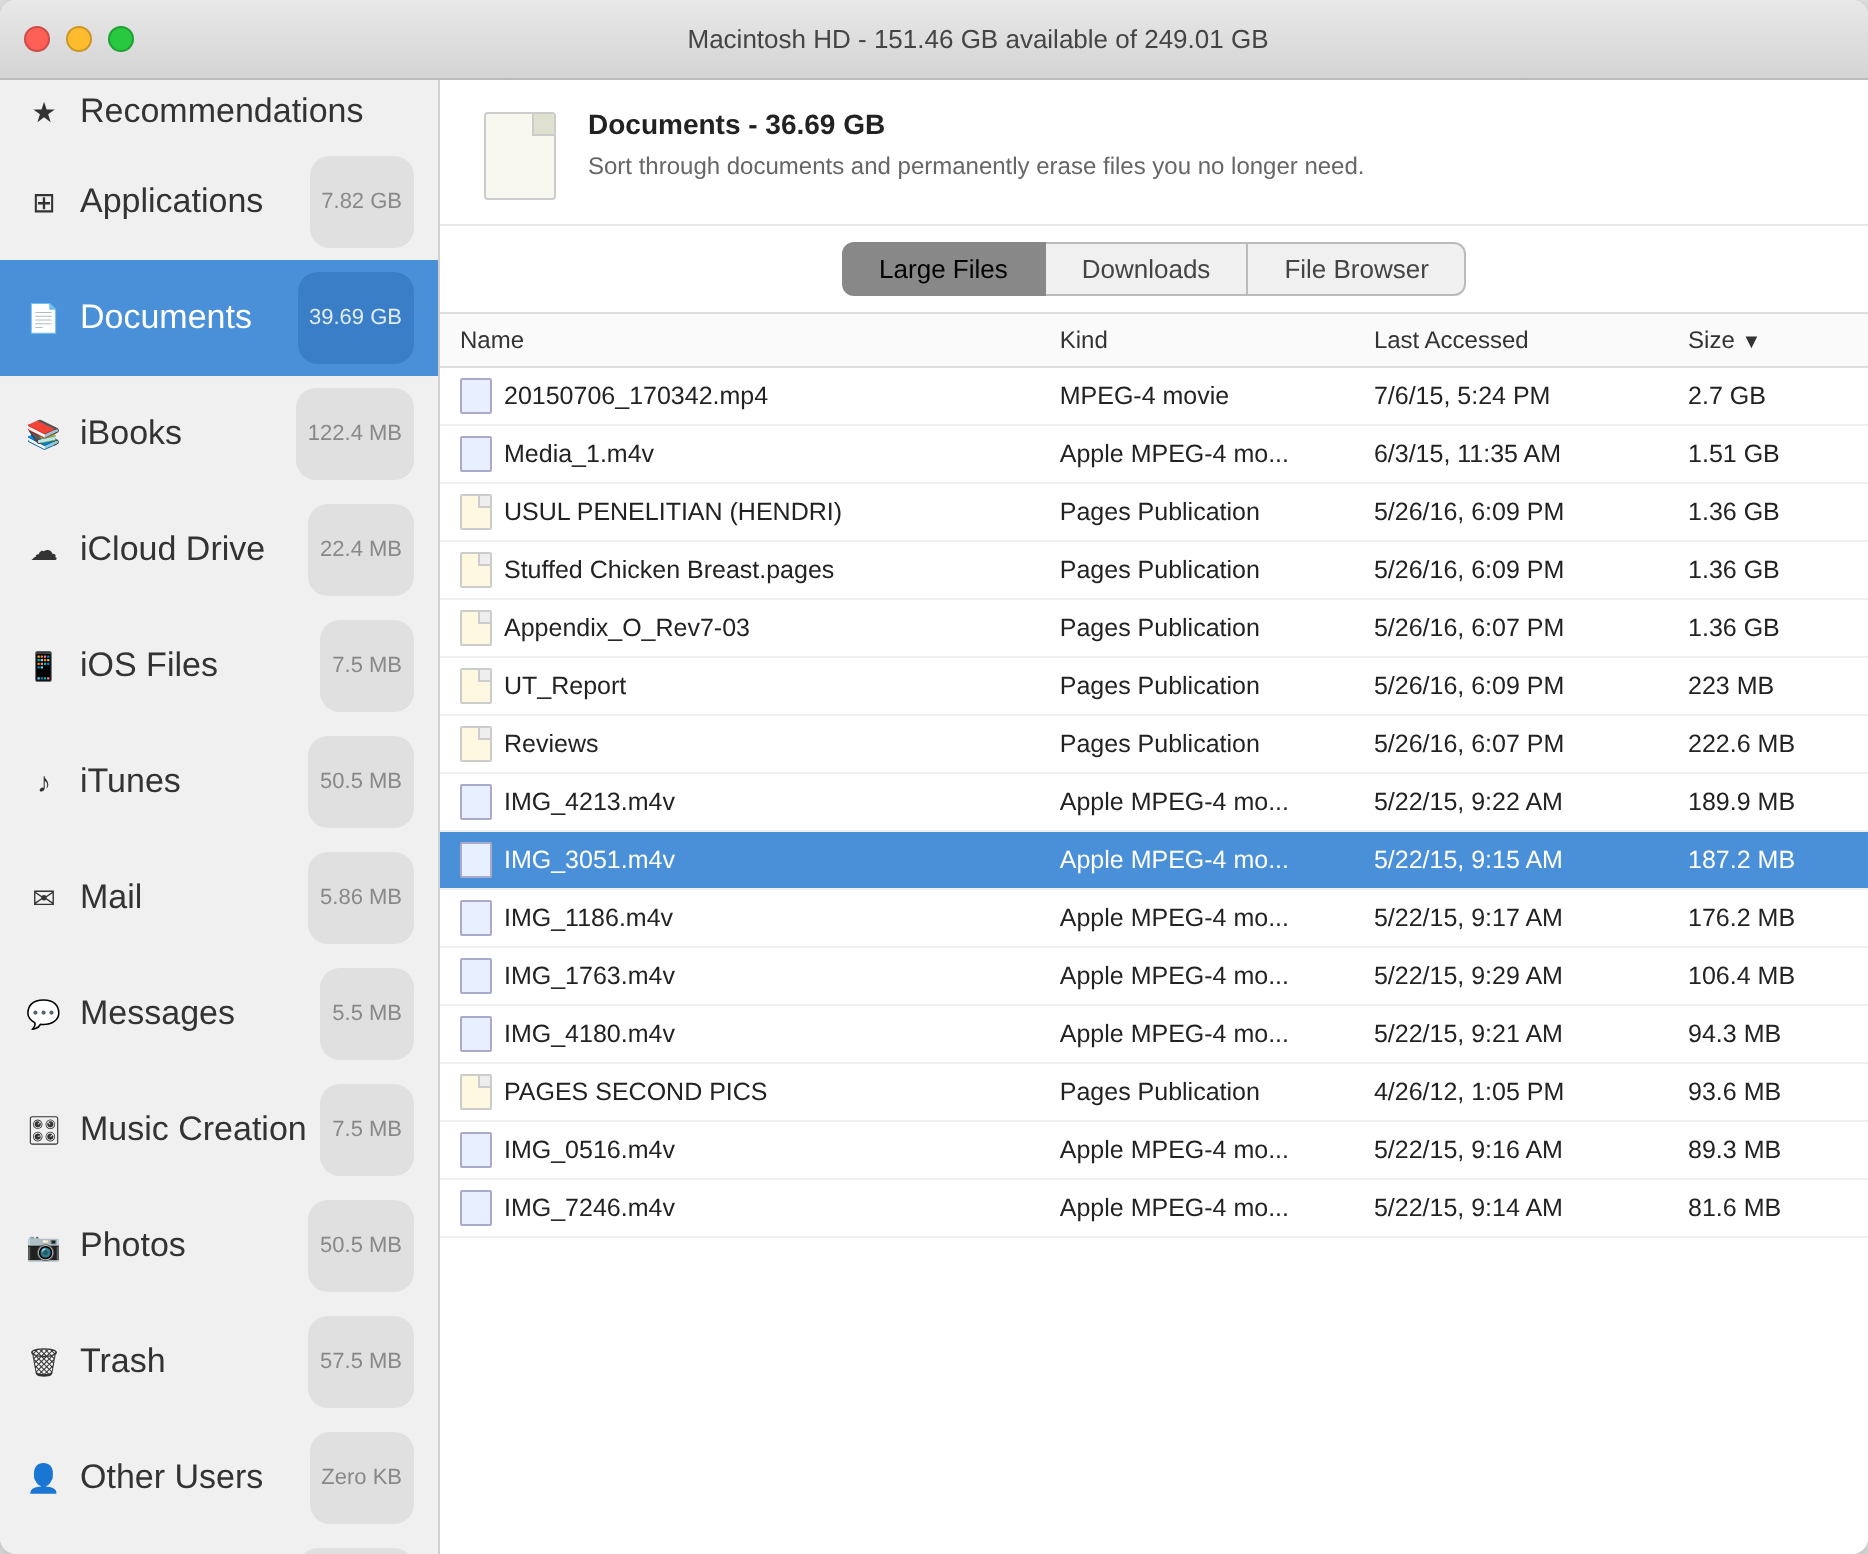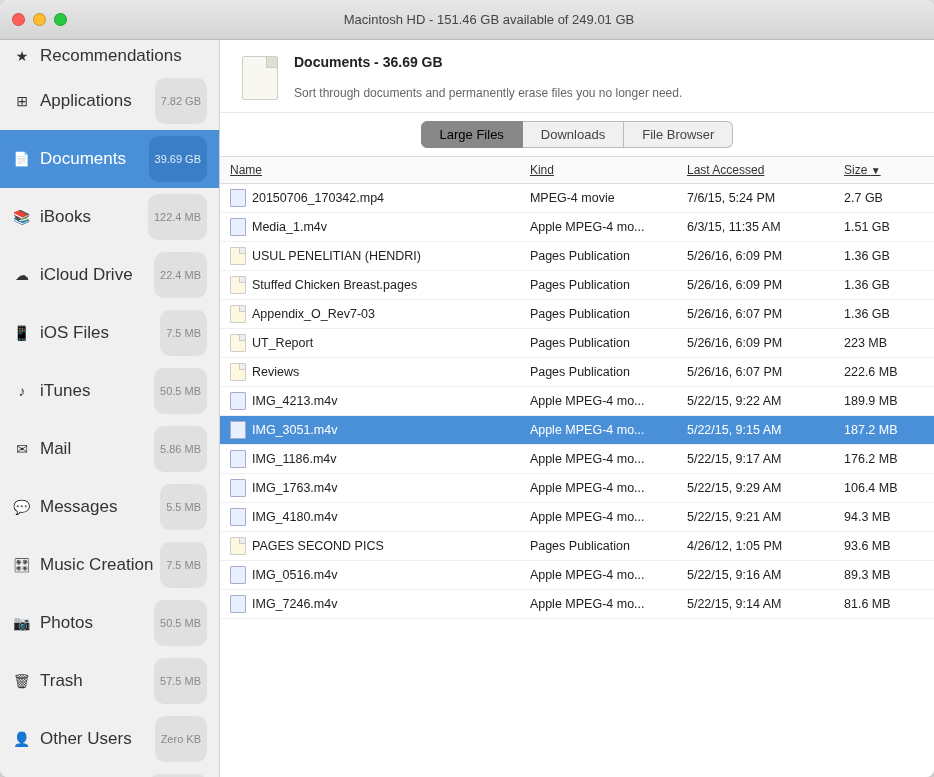--- a/index.html
+++ b/index.html
@@ -164,21 +164,21 @@
     }
 
     .category-info h2 {
       font-size: 14px;
       font-weight: 600;
       color: #222;
     }
     .category-info p {
       font-size: 12px;
       color: #666;
-      margin-top: 16px;
+      margin-top: 6px;
     }
 
     
     .tabs {
       display: flex;
       align-items: center;
       justify-content: center;
       padding: 8px 0;
       gap: 0;
       border-bottom: 1px solid #ddd;
@@ -222,21 +222,20 @@
 
     .file-table th {
       padding: 6px 10px;
       text-align: left;
       font-weight: 500;
       color: #333;
       font-size: 12px;
       white-space: nowrap;
       user-select: none;
       cursor: pointer;
-      text-decoration: underline;
     }
 
     .file-table td {
       padding: 5px 10px;
       color: #222;
       white-space: nowrap;
       border-bottom: 1px solid #f0f0f0;
     }
     .file-table tr.selected td { background: #4a90d9; color: white; }
 

